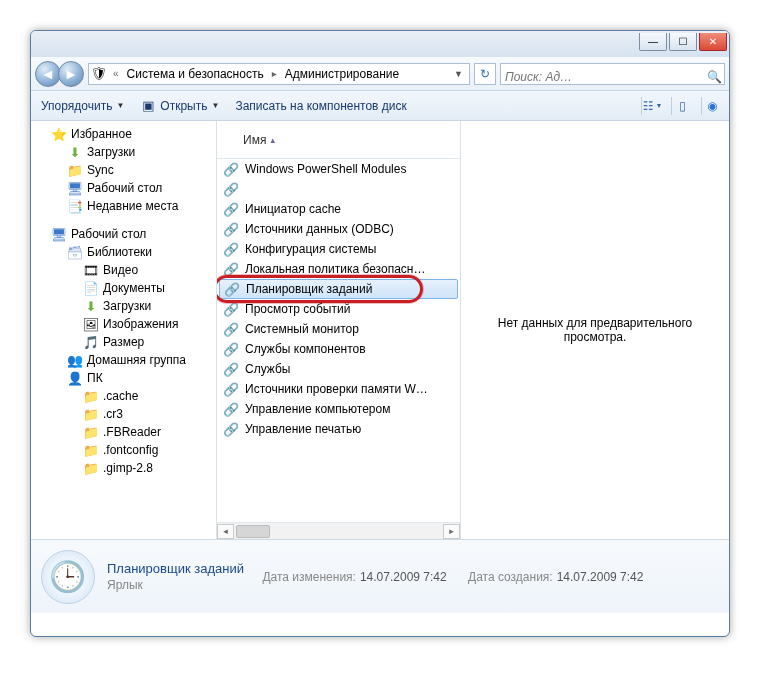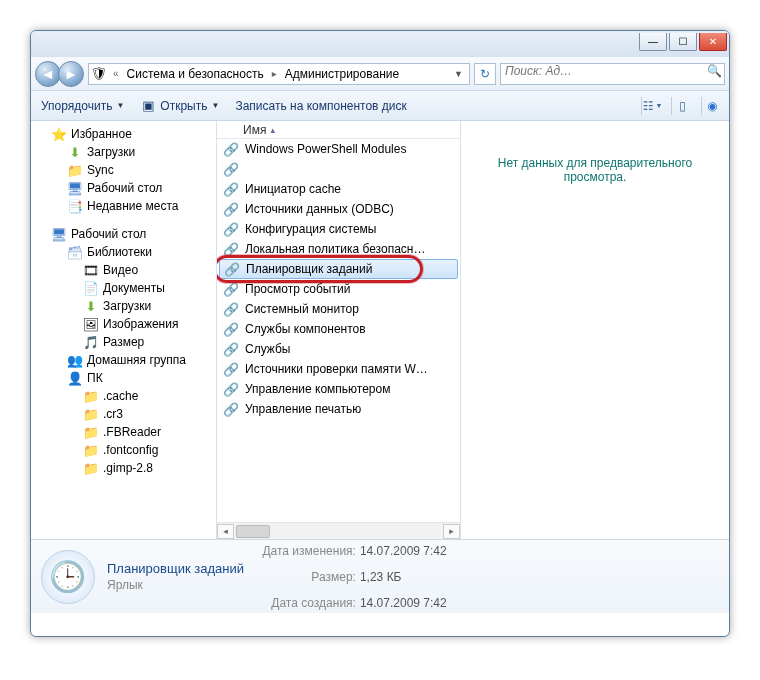--- a/index.html
+++ b/index.html
@@ -11,54 +11,54 @@
 .glyph { font-family: Arial; font-size: 10px; line-height: 1; }
 .navrow { height: 34px; display: flex; align-items: center; padding: 0 4px; background: linear-gradient(#f7fafd,#e9f0f8); border-bottom: 1px solid #c9d6e6; gap:4px; }
 .navbtns { display:flex; }
 .navcircle { width:26px; height:26px; border-radius:50%; background: radial-gradient(circle at 35% 30%, #e0ecf8 0%, #8fb2d6 55%, #5a84ad 100%); border:1px solid #6c8aa8; display:flex; align-items:center; justify-content:center; color:#fff; font-size:14px;}
 .navcircle + .navcircle { margin-left:-3px; }
 .crumbs { flex: 0 0 auto; height: 22px; width: 382px; border: 1px solid #aabfd6; background: #fff; display: flex; align-items: center; padding: 0 2px; gap:4px; }
 .crumbs .sep { color:#666; padding:0 2px; font-size:10px; }
 .crumbs .seg { padding: 0 2px; color:#000; }
 .crumbs .dd { color:#555; font-size:9px; margin-left:auto; padding-right:4px;}
 .refresh { width:22px; height:22px; border:1px solid #aabfd6; background:#fff; display:flex; align-items:center; justify-content:center; color:#2a73b8; }
-.search { flex:1; height:22px; border:1px solid #aabfd6; background:#fff; display:flex; align-items:flex-start;}
+.search { flex:1; height:22px; border:1px solid #aabfd6; background:#fff; display:flex; align-items:flex-end;}
 .search input { border:none; outline:none; flex:1; padding:0 4px; color:#888; font-style:italic; width: 70px; }
 .search .sicon { width:18px; text-align:center; color:#2a73b8;}
 .menubar { height: 22px; display: flex; align-items: center; padding: 0 6px; gap: 2px; background:#f4f7fb; border-bottom:1px solid #d0dae6; }
 .menubar span { padding: 2px 8px; }
 .menubar span u { text-decoration: underline; }
 .toolbar { height: 30px; display: flex; align-items: center; padding: 0 6px; background: linear-gradient(#f2f7fc,#e3ecf6); border-bottom:1px solid #c9d6e6; gap:8px;}
 .toolbar .tb { display:flex; align-items:center; gap:4px; color:#1a3a6e; padding:2px 4px;}
 .toolbar .tb .dd { font-size:8px; color:#333;}
 .toolbar .tbspacer { flex:1; }
 .toolbar .vicon { width:22px; height:18px; border-left:1px solid #c0cfe0; display:flex; align-items:center; justify-content:center; color:#3a6aa0;}
 .body { display:flex; height: 418px; }
 .sidebar { width: 186px; border-right:1px solid #d9e2ec; overflow-y:auto; padding:4px 2px; background:#fff; position:relative;}
 .tree-item { display:flex; align-items:center; height:18px; padding-left:18px; gap:4px; white-space:nowrap; overflow:hidden;}
 .tree-item.lvl1 { padding-left:34px; }
 .tree-item.lvl2 { padding-left:50px; }
 .ico { width:16px; height:16px; display:flex; align-items:center; justify-content:center; font-size:13px; flex-shrink:0;}
 .filepane { width: 244px; border-right:1px solid #d9e2ec; display:flex; flex-direction:column; }
-.colhdr { height:18px; border-bottom:1px solid #e0e7ef; display:flex; align-items:center; padding-left:26px; color:#333; gap:4px;}
+.colhdr { height:38px; border-bottom:1px solid #e0e7ef; display:flex; align-items:center; padding-left:26px; color:#333; gap:4px;}
 .colhdr .sort { font-size:9px; color:#669; }
 .flist { flex:1; overflow:hidden; position:relative;}
 .frow { display:flex; align-items:center; height:20px; padding-left:6px; gap:6px; white-space:nowrap; overflow:hidden;}
 .frow.sel { background: linear-gradient(#e6f1fc,#cfe4fa); border:1px solid #7fb4ea; border-radius:2px; margin:0 2px; padding-left:4px;}
 .hilite { position:absolute; border:3px solid #c62026; border-radius:16px; pointer-events:none; box-shadow: 0 0 0 1px rgba(198,32,38,.3);}
 .hscroll { height:17px; border-top:1px solid #e0e7ef; display:flex; align-items:center; background:#f2f2f2;}
 .hscroll .har { width:17px; height:15px; border:1px solid #ccc; background:#fafafa; text-align:center; font-size:9px; line-height:13px; color:#666;}
 .hscroll .thumb { width:34px; height:13px; background:#d6d6d6; border:1px solid #bbb; margin-left:2px; border-radius:2px;}
-.preview { flex:1; display:flex; justify-content:center; color:#0f766e; text-align:center; padding:10px;margin-top:25px;}
+.preview { flex:1; display:flex; align-items:center; justify-content:center; color:#000000; text-align:center; padding:10px;}
 .details { height:74px; border-top:1px solid #d0dae6; display:flex; align-items:center; padding:4px 10px; gap:12px; background:linear-gradient(#f7fafd,#eef4fa);}
 .details .dicon { width:54px; height:54px; background: radial-gradient(circle at 50% 50%, #fff 0%, #eaf2fb 55%, #cfe0f2 100%); border-radius:50%; border:1px solid #bcd2e8; display:flex; align-items:center; justify-content:center; font-size:30px;}
 .details .dcol1 { display:flex; flex-direction:column; gap:2px;}
 .details .dname { font-size:13px; color:#1a4a8a;}
 .details .dtype { color:#888;}
-.details .dmeta { display:flex; flex-direction:column; gap:12px; margin-left:6px; color:#555;}
+.details .dmeta { display:flex; gap:12px; margin-left:6px; color:#555;}
 .details .dmeta .row { display:flex;}
 .details .dmeta .lbl { color:#888; text-align:right; min-width:98px; padding-right:4px;}
 ::-webkit-scrollbar { width:17px; }
 </style>
 </head>
 <body>
 
 <div class="outer">
   <div class="titlebar">
     <div class="btn">
@@ -274,22 +274,18 @@
     <div class="dcol1">
       <div class="dname">Планировщик заданий</div>
       <div class="dtype">Ярлык</div>
     </div>
     <div class="dmeta">
       <div class="row">
           <span class="lbl">Дата изменения:</span>
           <span>14.07.2009 7:42</span>
         </div>
       <div class="row">
-          <span class="lbl">Размер:</span>
-          <span>1,23 КБ</span>
-        </div>
-      <div class="row">
           <span class="lbl">Дата создания:</span>
           <span>14.07.2009 7:42</span>
         </div>
     </div>
   </div>
 </div>
 
 </body></html>

